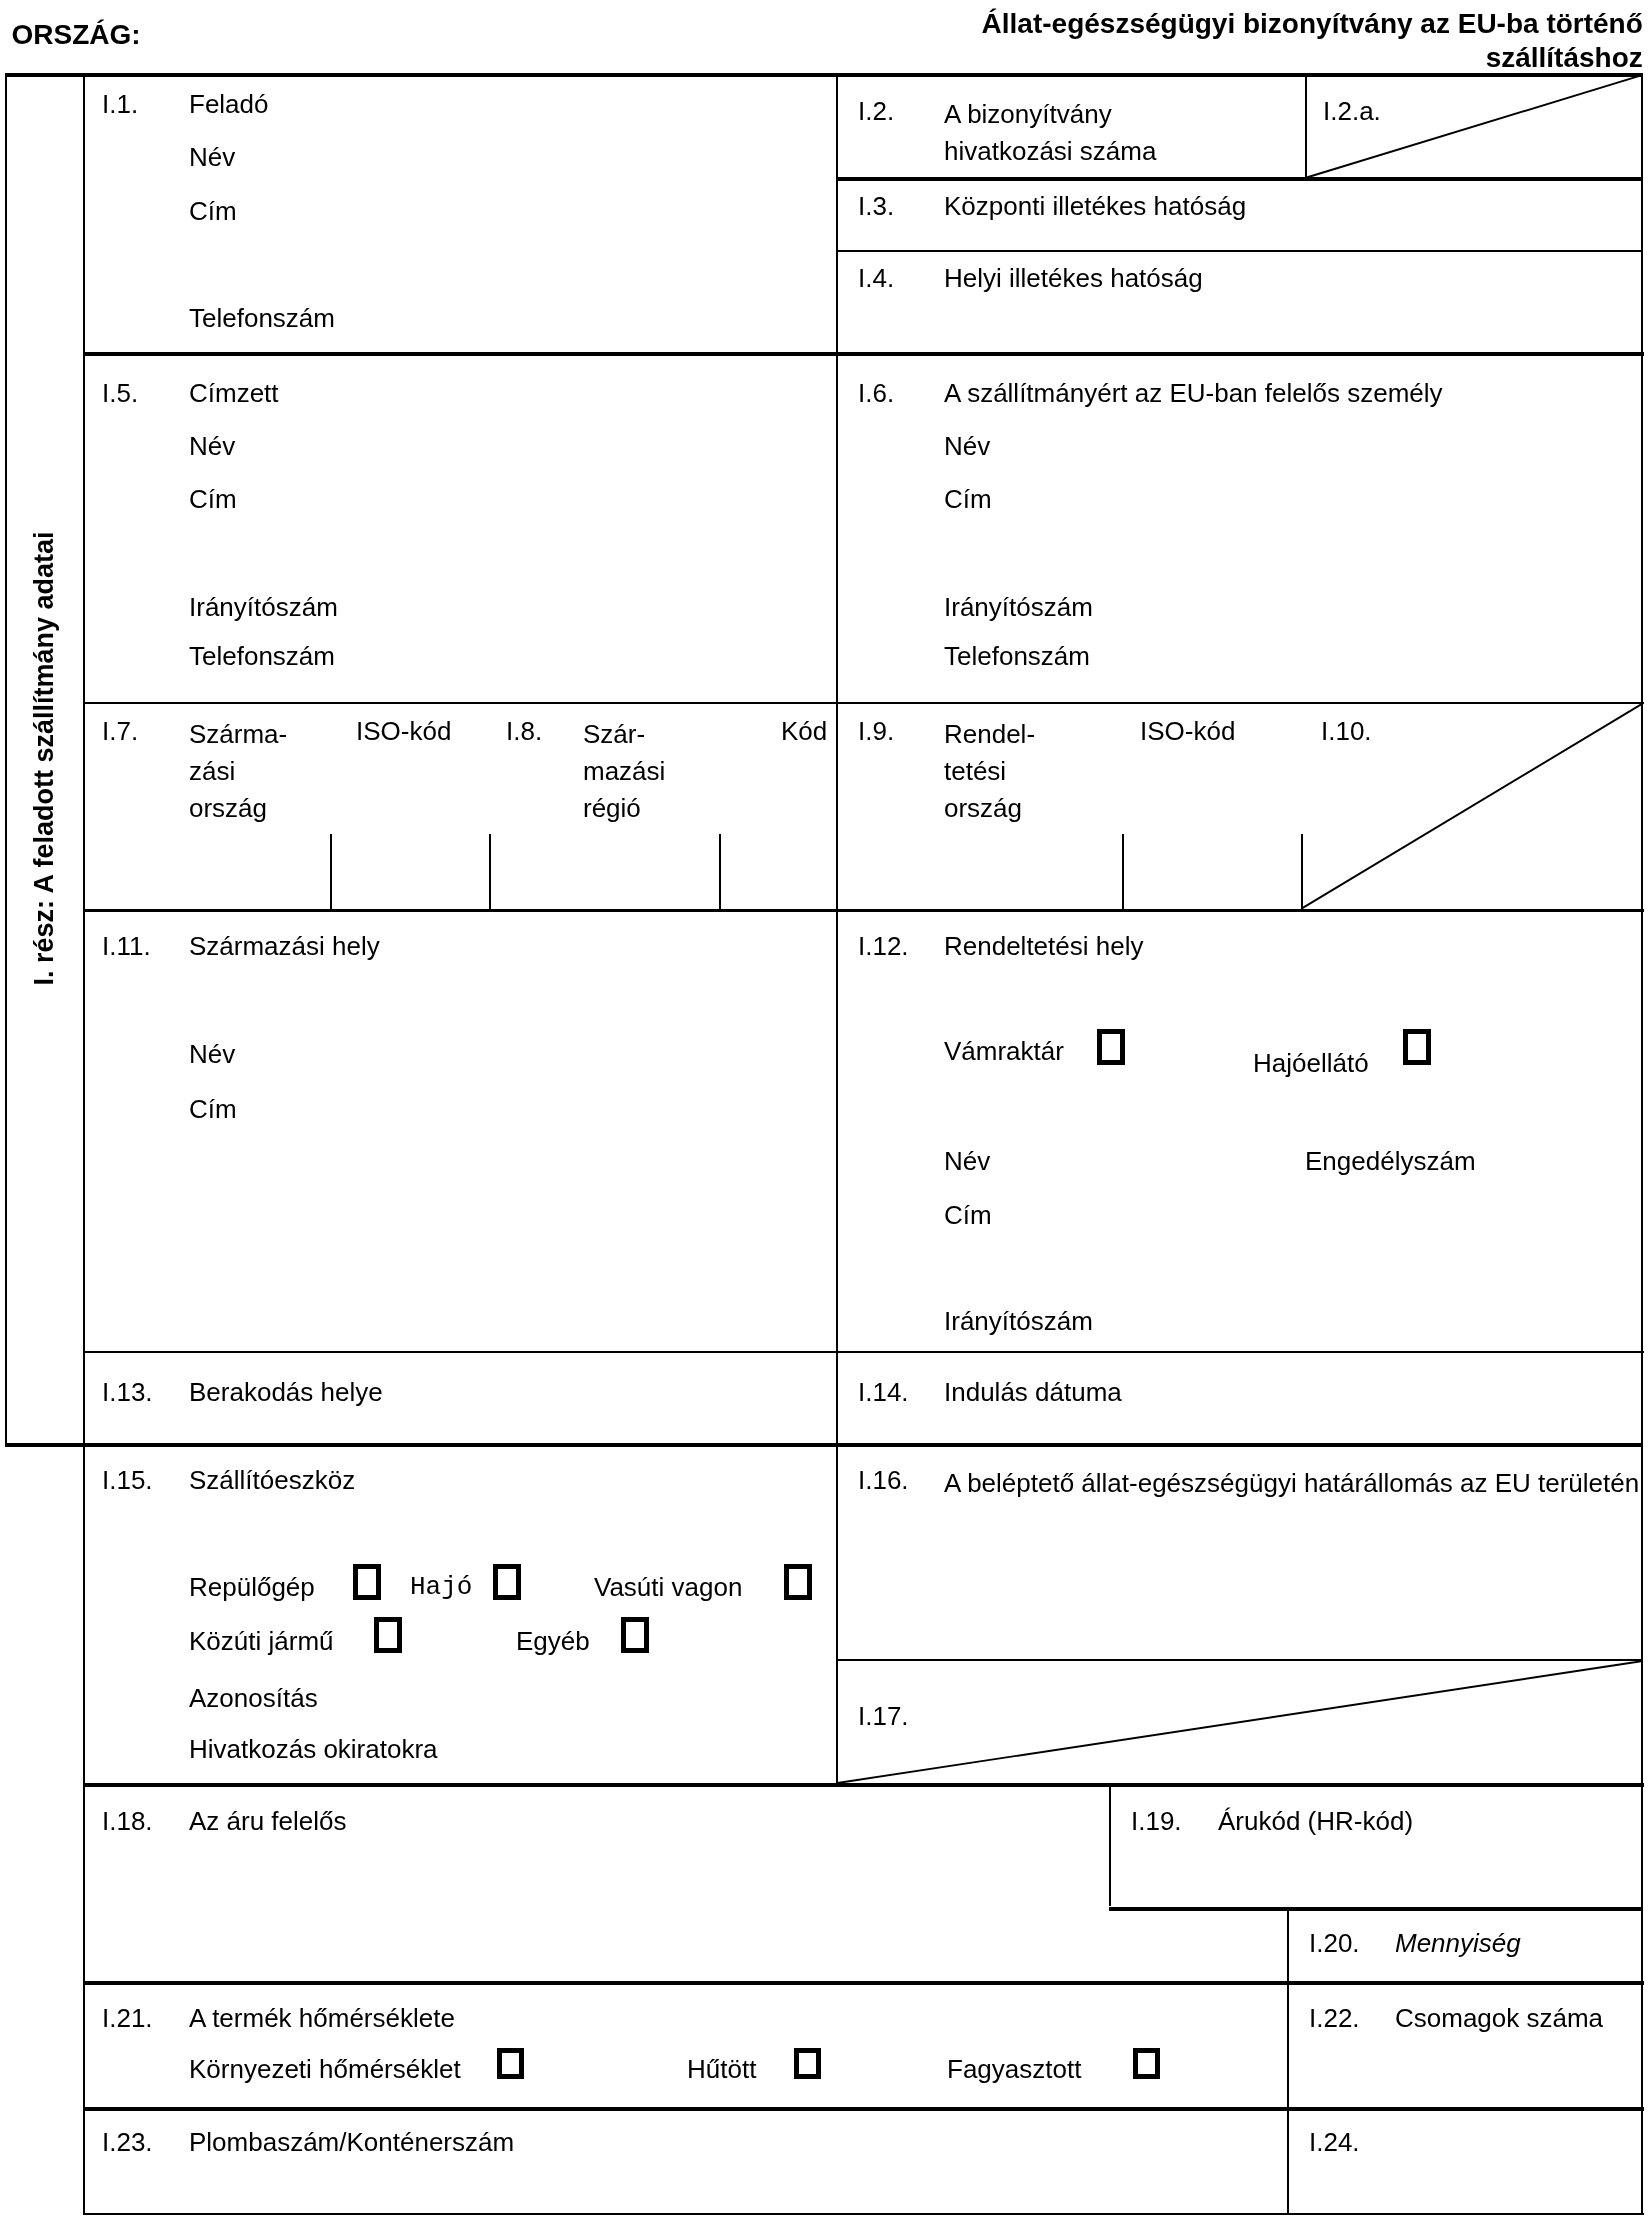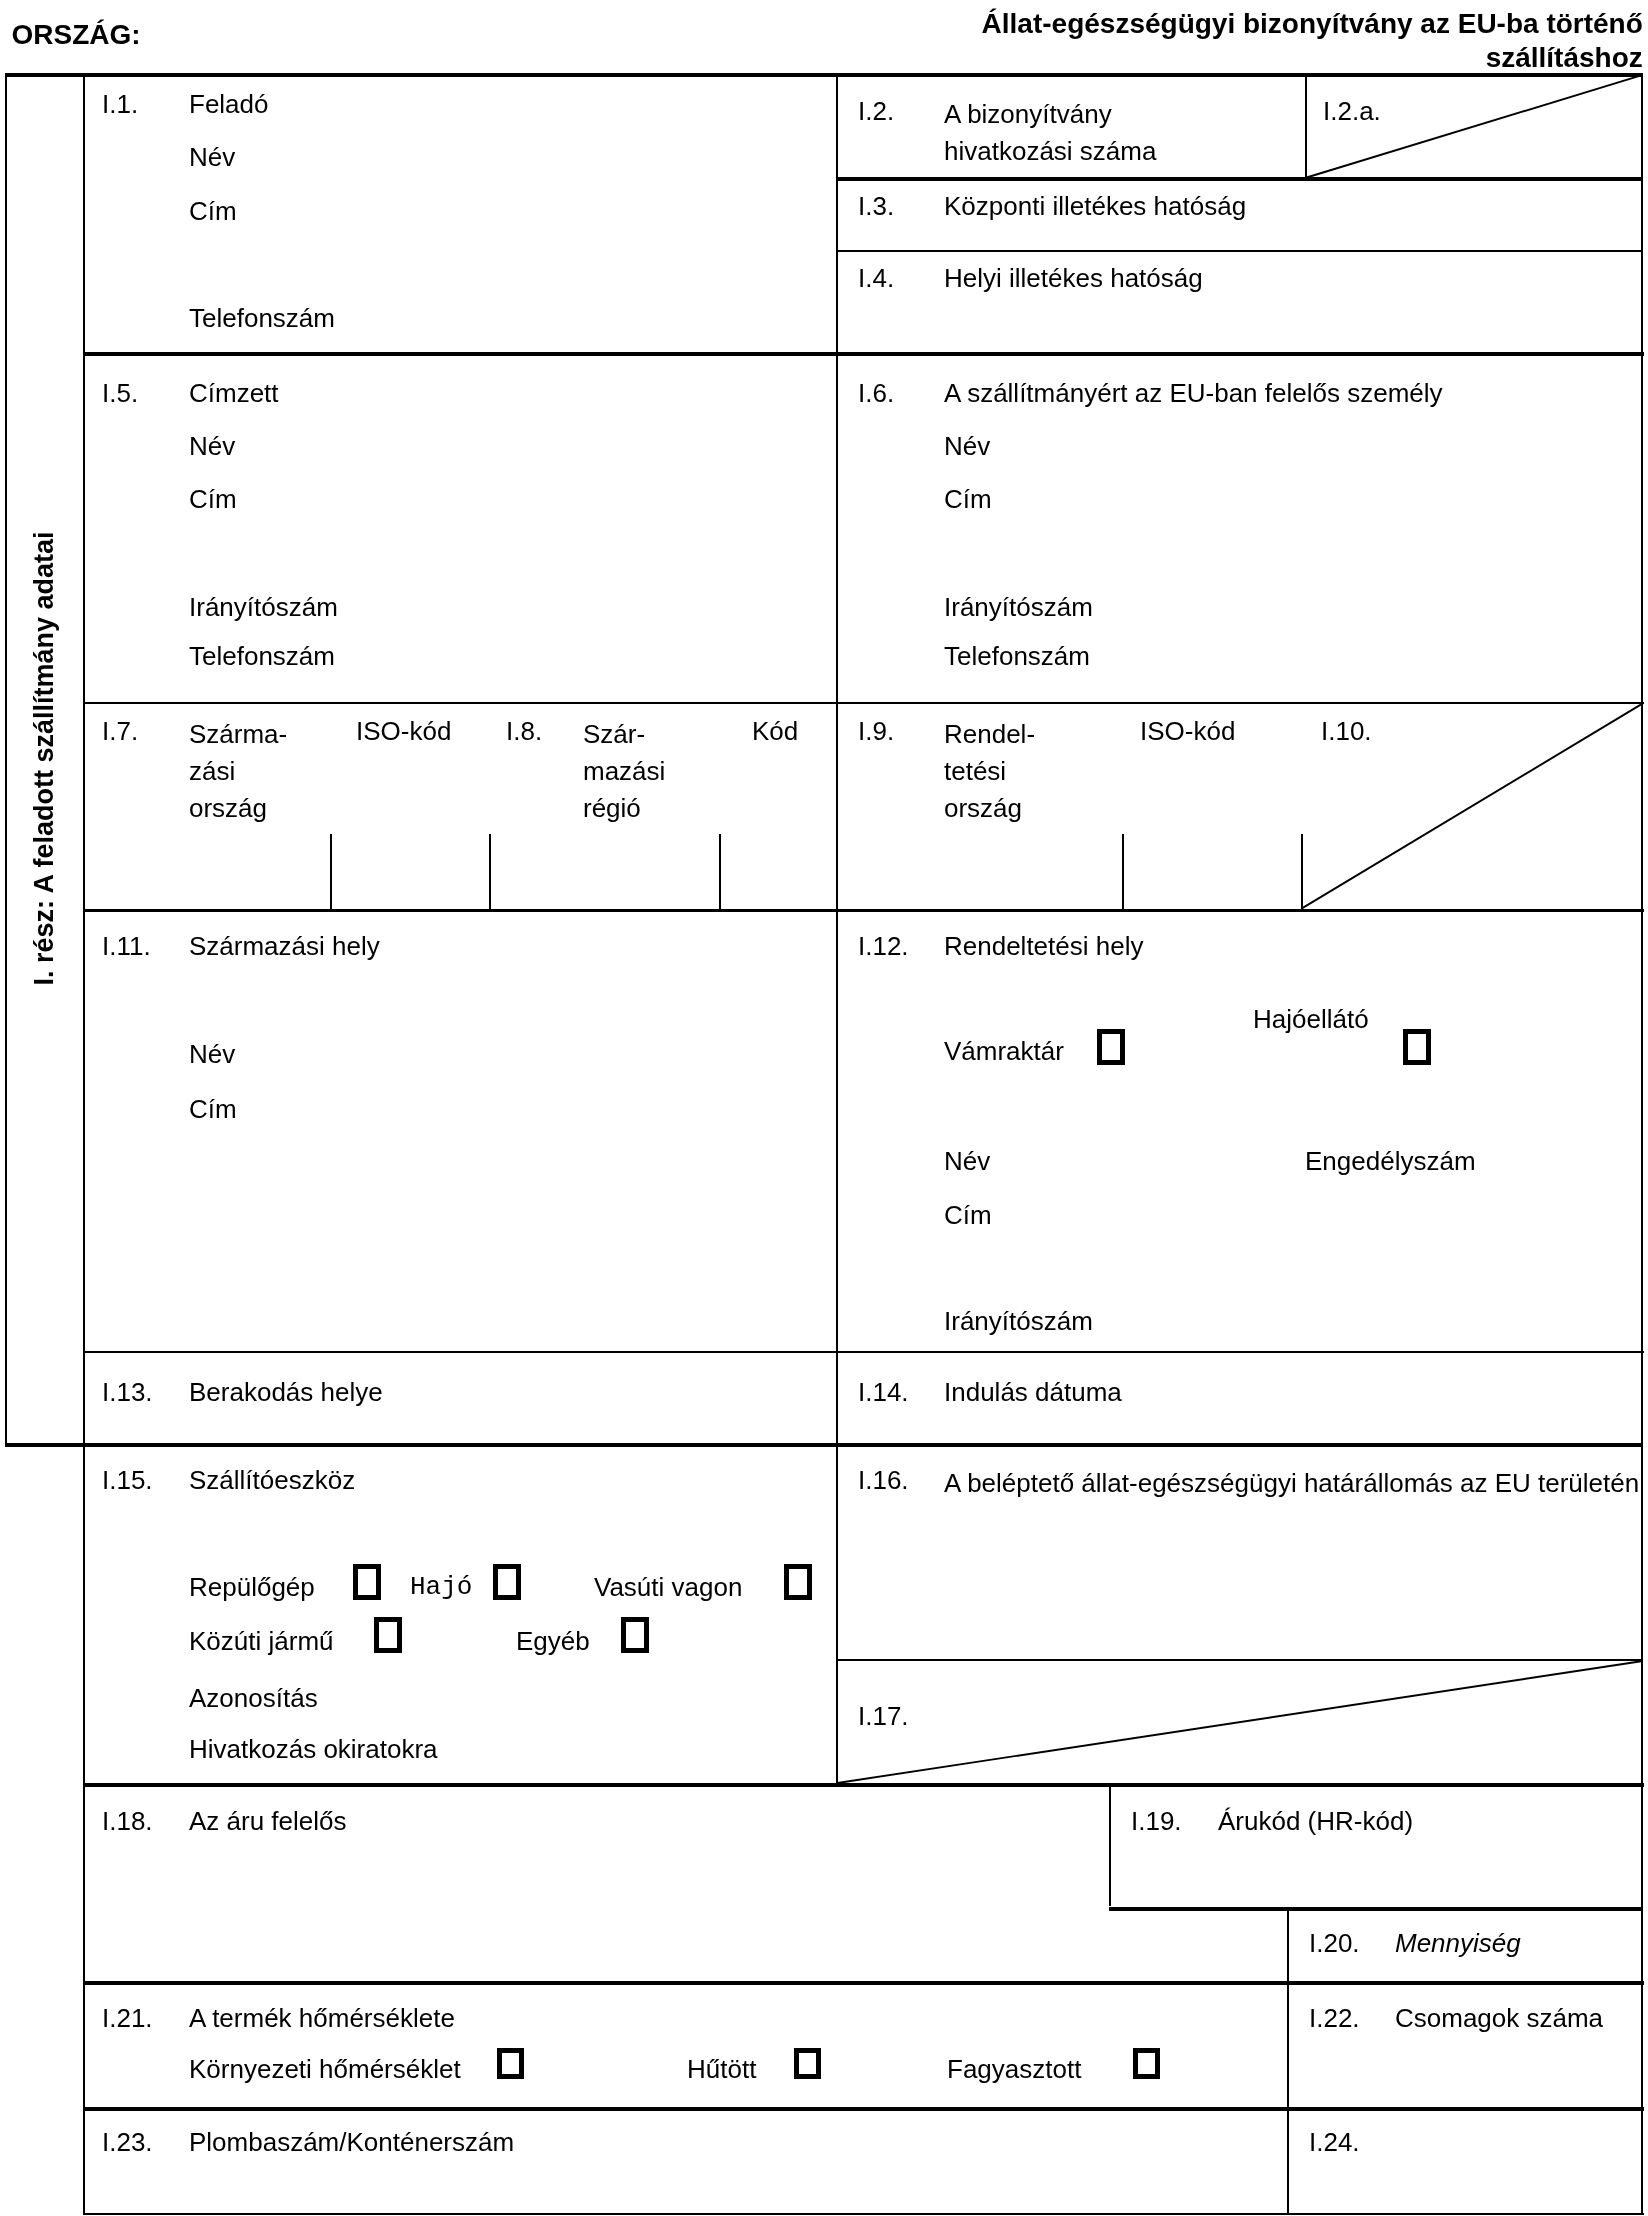--- a/index.html
+++ b/index.html
@@ -124,36 +124,36 @@
   <div class="t" style="left:944px; top:431px;">Név</div>
   <div class="t" style="left:944px; top:484px;">Cím</div>
   <div class="t" style="left:944px; top:592px;">Irányítószám</div>
   <div class="t" style="left:944px; top:641px;">Telefonszám</div>
 
   <div class="t" style="left:102px; top:716px;">I.7.</div>
   <div class="t wrap" style="left:189px; top:716px; width:116px;">Szárma-zási ország</div>
   <div class="t" style="left:356px; top:716px;">ISO-kód</div>
   <div class="t" style="left:506px; top:716px;">I.8.</div>
   <div class="t wrap" style="left:583px; top:716px; width:103px;">Szár-mazási régió</div>
-  <div class="t" style="left:752px; top:716px;">Kód</div>
+  <div class="t" style="left:781px; top:716px;">Kód</div>
   <div class="t" style="left:858px; top:716px;">I.9.</div>
   <div class="t wrap" style="left:944px; top:716px; width:116px;">Rendel-tetési ország</div>
   <div class="t" style="left:1140px; top:716px;">ISO-kód</div>
   <div class="t" style="left:1321px; top:716px;">I.10.</div>
 
   <div class="t" style="left:102px; top:931px;">I.11.</div>
   <div class="t" style="left:189px; top:931px;">Származási hely</div>
   <div class="t" style="left:189px; top:1039px;">Név</div>
   <div class="t" style="left:189px; top:1094px;">Cím</div>
 
   <div class="t" style="left:858px; top:931px;">I.12.</div>
   <div class="t" style="left:944px; top:931px;">Rendeltetési hely</div>
   <div class="t" style="left:944px; top:1036px;">Vámraktár</div>
   <span class="cb" style="left:1097px; top:1029px;"></span>
-  <div class="t" style="left:1253px; top:1004px;">Hajóellátó</div>
+  <div class="t" style="left:1253px; top:1048px;">Hajóellátó</div>
   <span class="cb" style="left:1403px; top:1029px;"></span>
   <div class="t" style="left:944px; top:1146px;">Név</div>
   <div class="t" style="left:1305px; top:1146px;">Engedélyszám</div>
   <div class="t" style="left:944px; top:1200px;">Cím</div>
   <div class="t" style="left:944px; top:1306px;">Irányítószám</div>
 
   <div class="t" style="left:102px; top:1377px;">I.13.</div>
   <div class="t" style="left:189px; top:1377px;">Berakodás helye</div>
   <div class="t" style="left:858px; top:1377px;">I.14.</div>
   <div class="t" style="left:944px; top:1377px;">Indulás dátuma</div>

